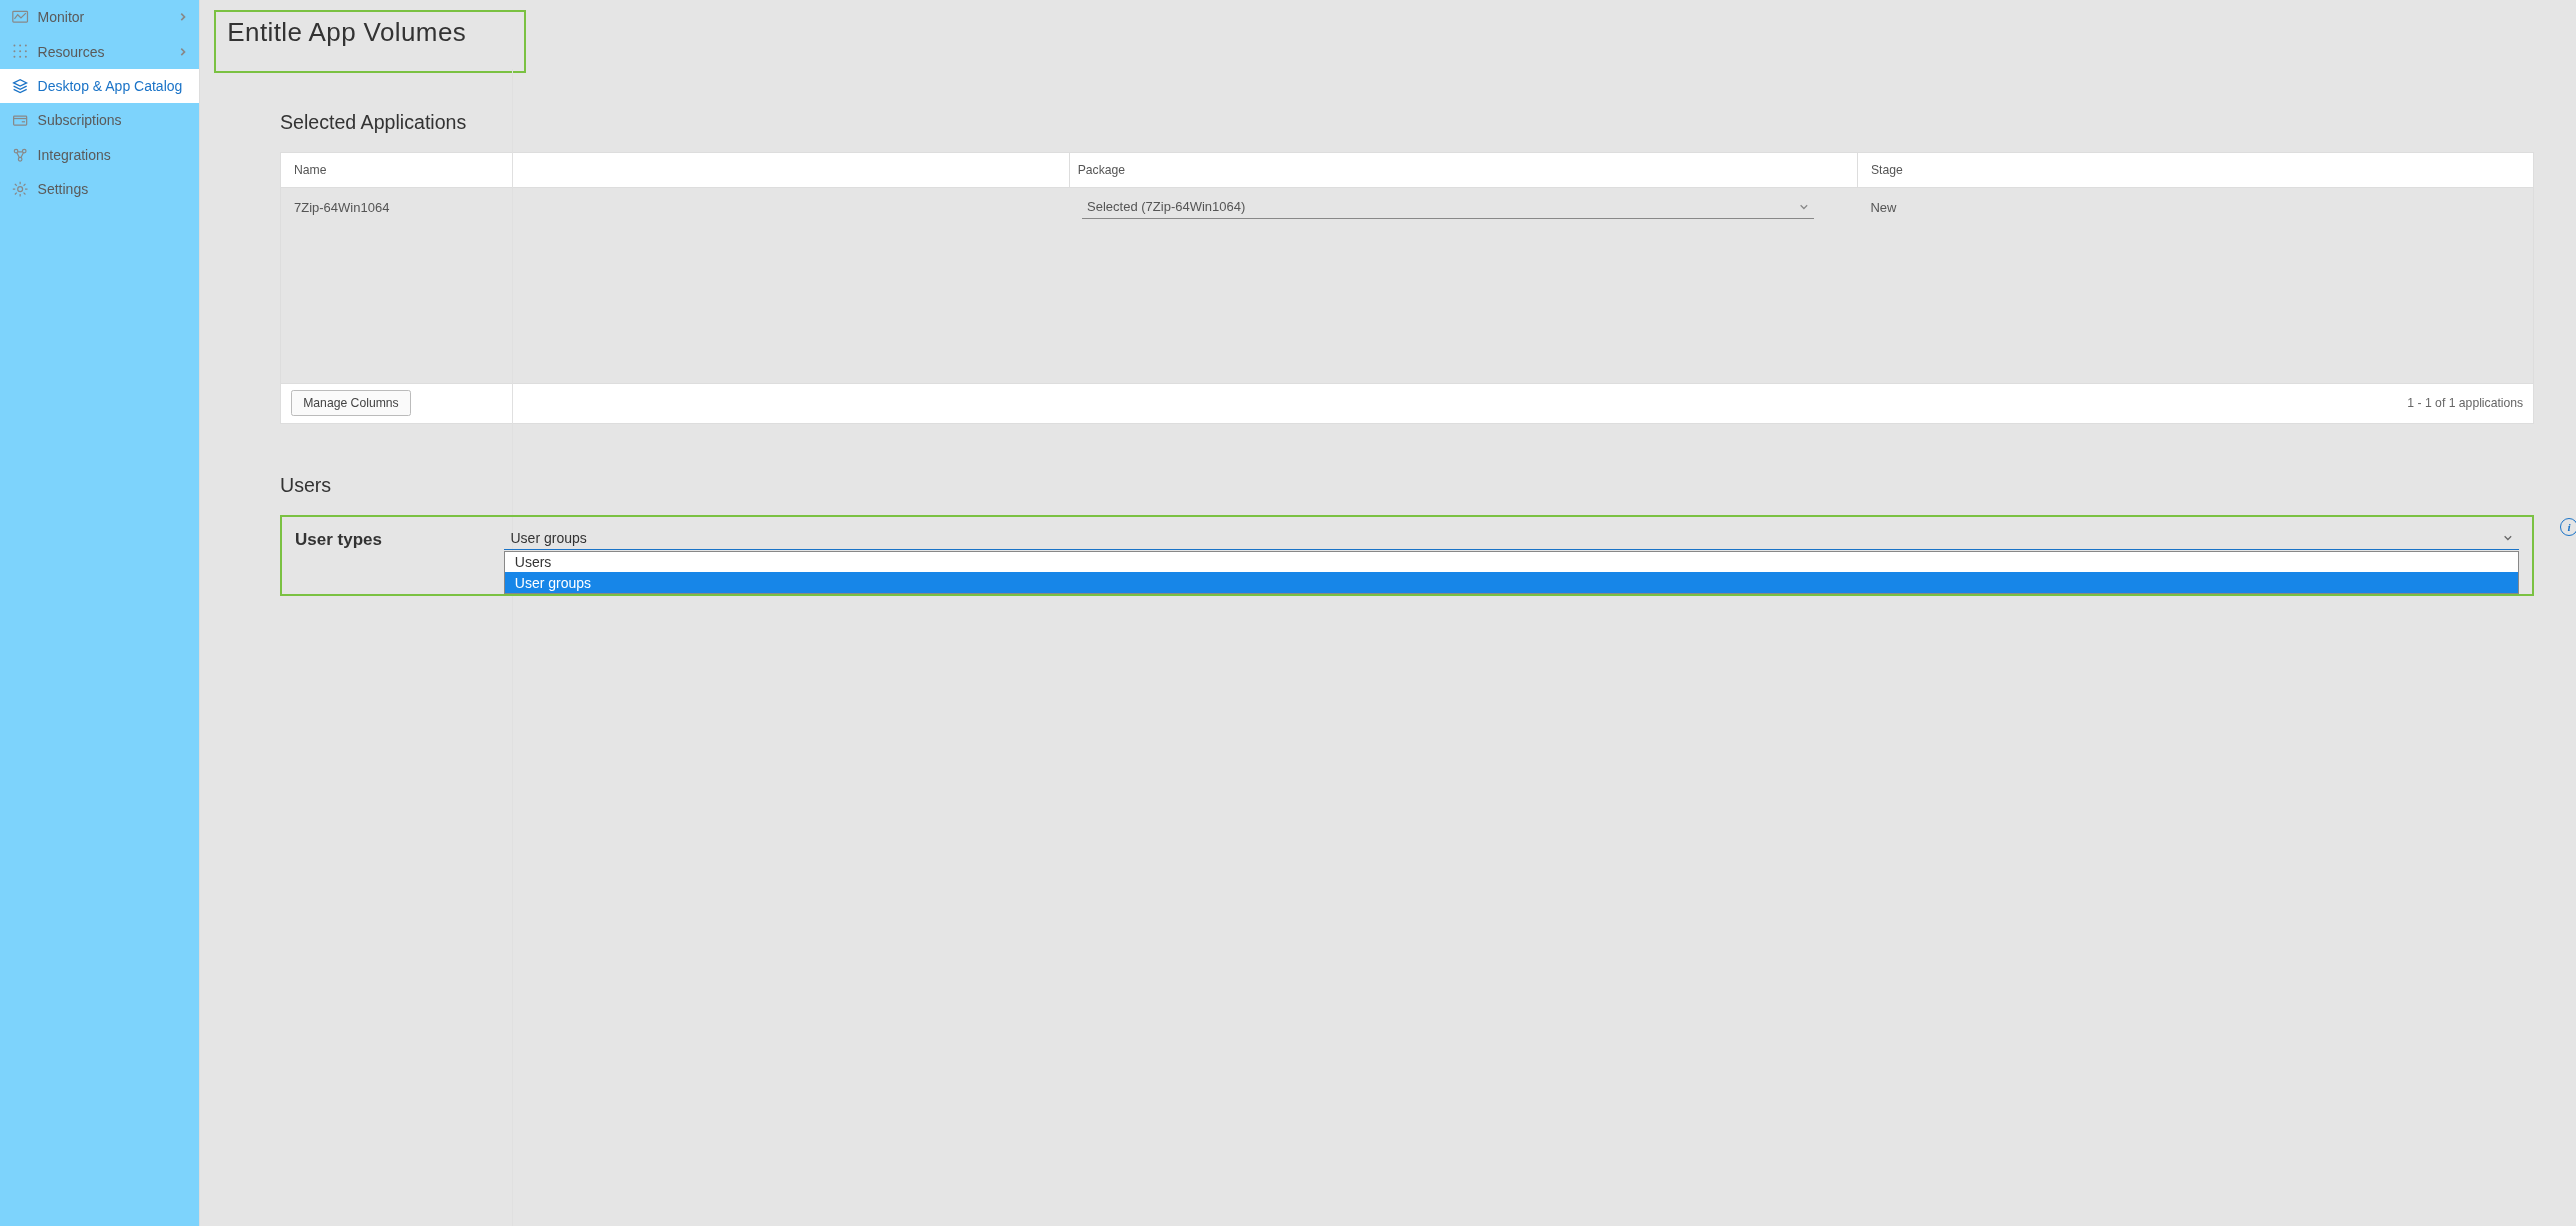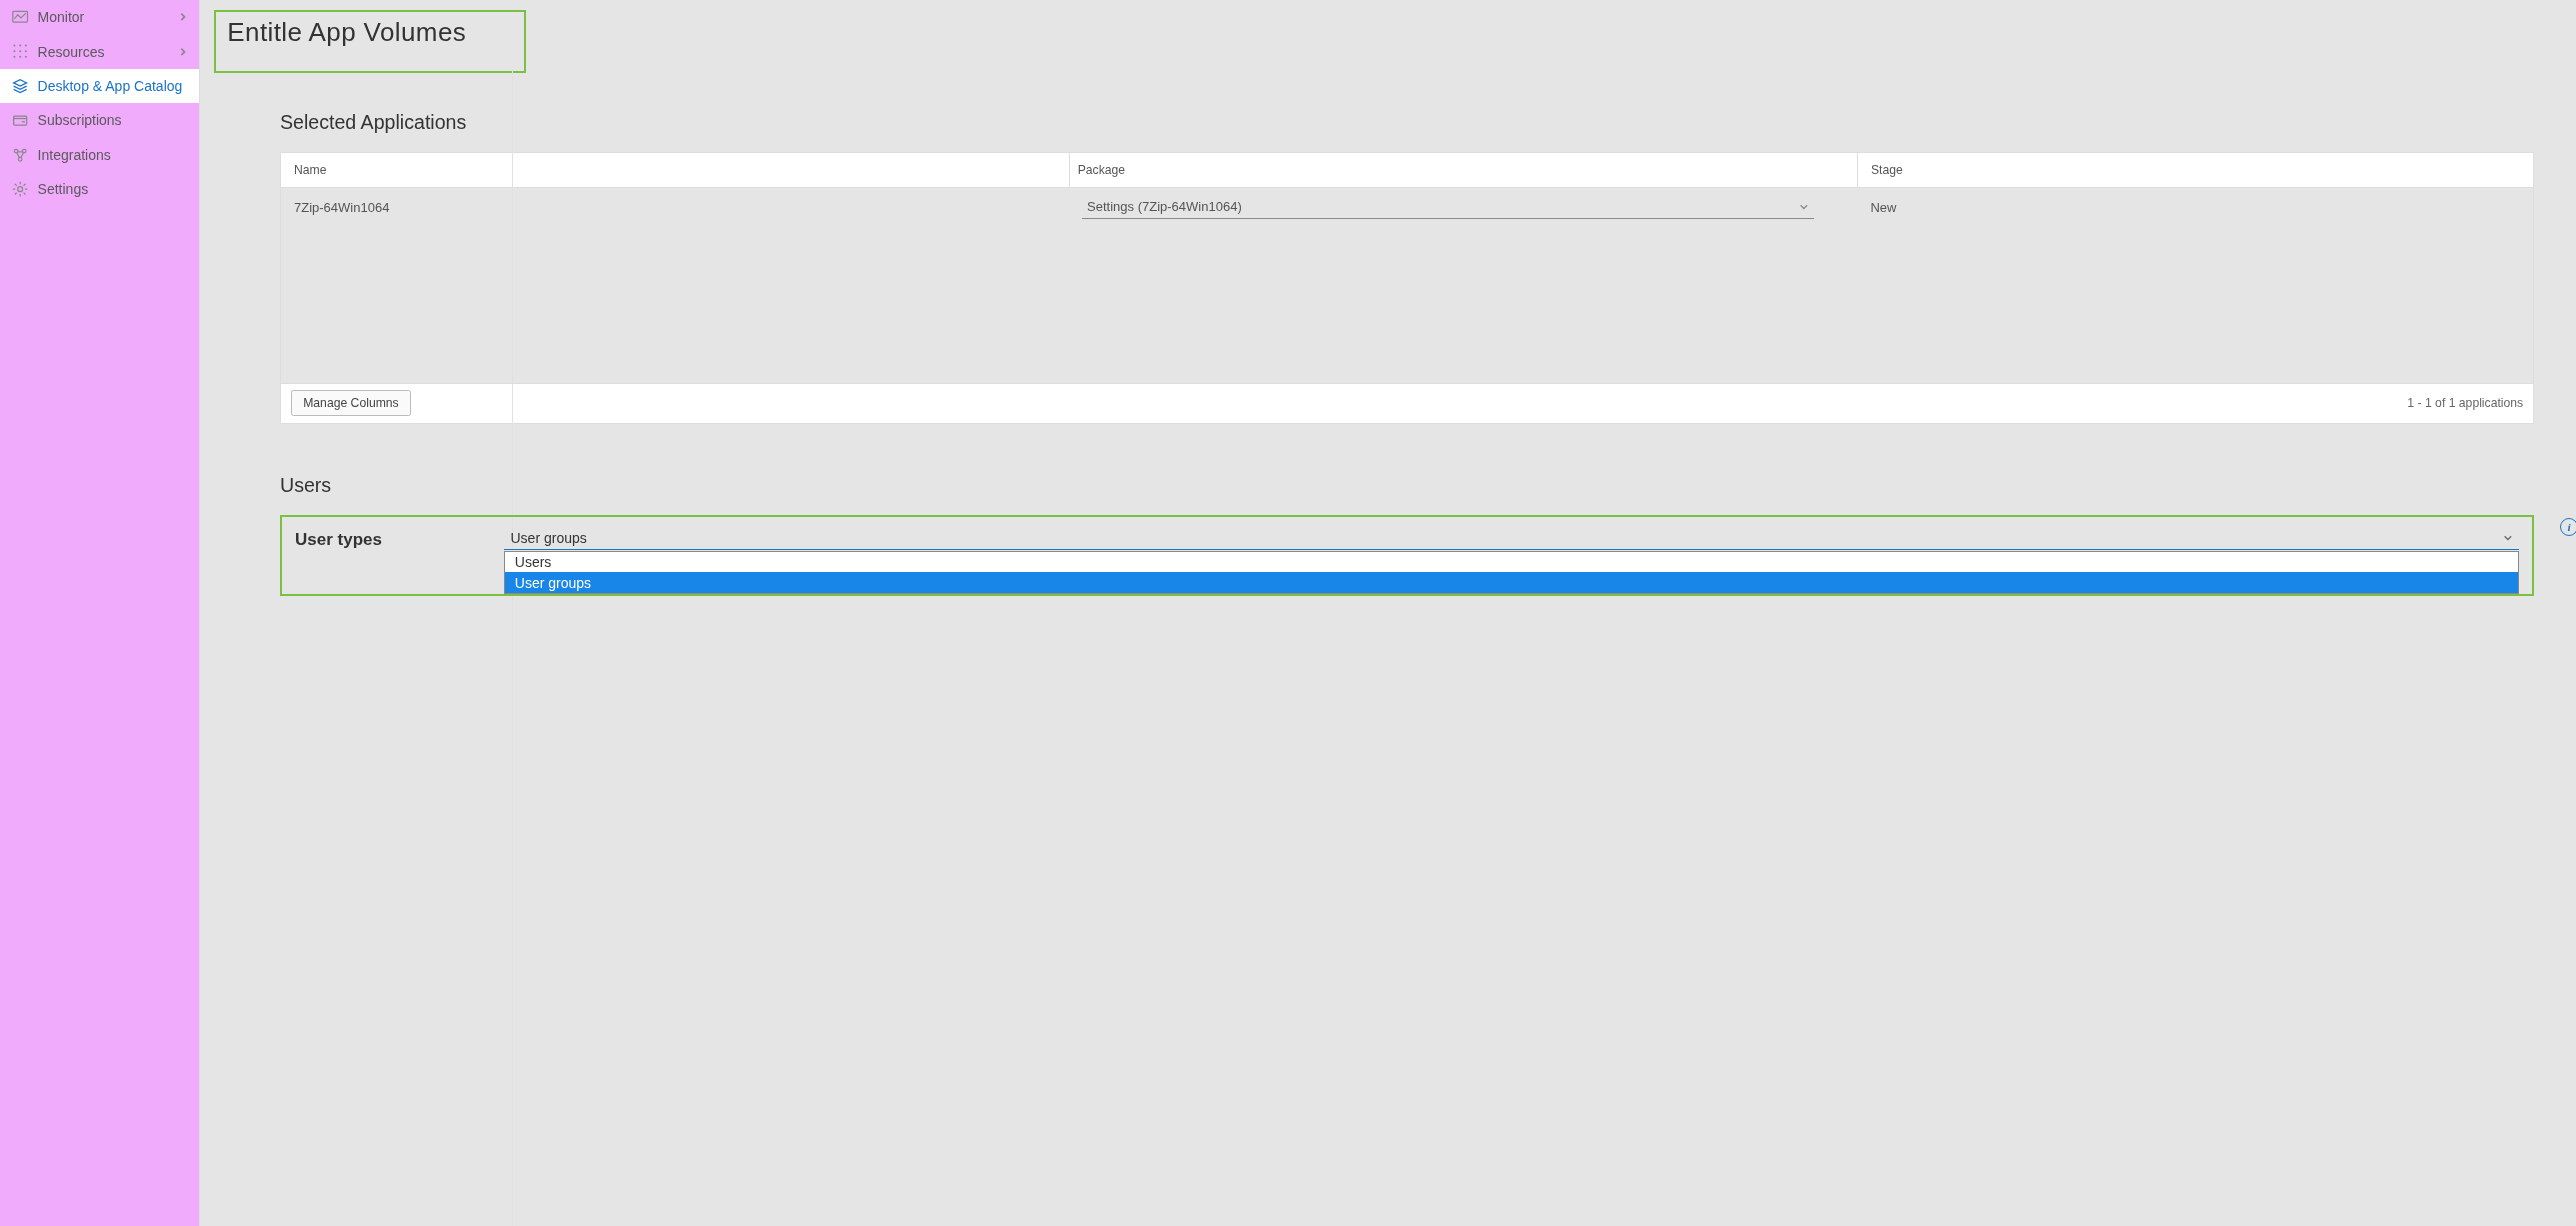--- a/index.html
+++ b/index.html
@@ -1,21 +1,21 @@
 <!DOCTYPE html>
 <html style="font-size:13px"><head>
   <meta charset="utf-8">
   <style>
     * { box-sizing: border-box; margin: 0; padding: 0; }
     body { font-family: -apple-system, BlinkMacSystemFont, "Segoe UI", sans-serif; background: #f9f9f9; color: #333; }
 
     .container { display: flex; width: 100%; min-height: 100vh; }
 
     
-    .sidebar { width: 200px; background: #f0abfc; border-right: 0.8px solid #ddd; }
+    .sidebar { width: 200px; background: #7dd3fc; border-right: 0.8px solid #ddd; }
     .sidebar-item { display: flex; align-items: center; padding: 8.2px 11.4px; font-size: 14px; color: #5a5a5a; cursor: pointer; position: relative; }
     .sidebar-item.active { background: #fff; color: #1a73c7; font-weight: 500; }
     .sidebar-item .icon { width: 18px; height: 18px; margin-right: 8.2px; display: inline-flex; align-items: center; justify-content: center; color: #888; }
     .sidebar-item.active .icon { color: #1a73c7; }
     .sidebar-item .chevron { margin-left: auto; color: #888; }
 
     
     .main { flex: 1; background: #e5e5e5; position: relative; }
     .separator-v { position: absolute; left: 312px; top: 69px; bottom: 0; border-left: 0.8px solid #e0e0e0; }
     .page-header { padding: 9.8px 16.3px 14.7px 9.8px; border-bottom: 0.8px solid #e5e5e5; }
@@ -172,21 +172,21 @@
               <th class="col-name">Name</th>
               <th class="col-package">Package</th>
               <th class="col-stage">Stage</th>
             </tr>
           </thead>
           <tbody>
             <tr>
               <td>7Zip-64Win1064</td>
               <td>
                 <div class="pkg-select">
-                  <span>Settings (7Zip-64Win1064)</span>
+                  <span>Selected (7Zip-64Win1064)</span>
                   <span class="chev">
                     <svg width="9.8" height="9.8" viewBox="0 0 12 12" fill="none" stroke="currentColor" stroke-width="1.5">
                         <path d="M2 4 L6 8 L10 4"></path>
                       </svg>
                   </span>
                 </div>
               </td>
               <td>New</td>
             </tr>
             <tr>

